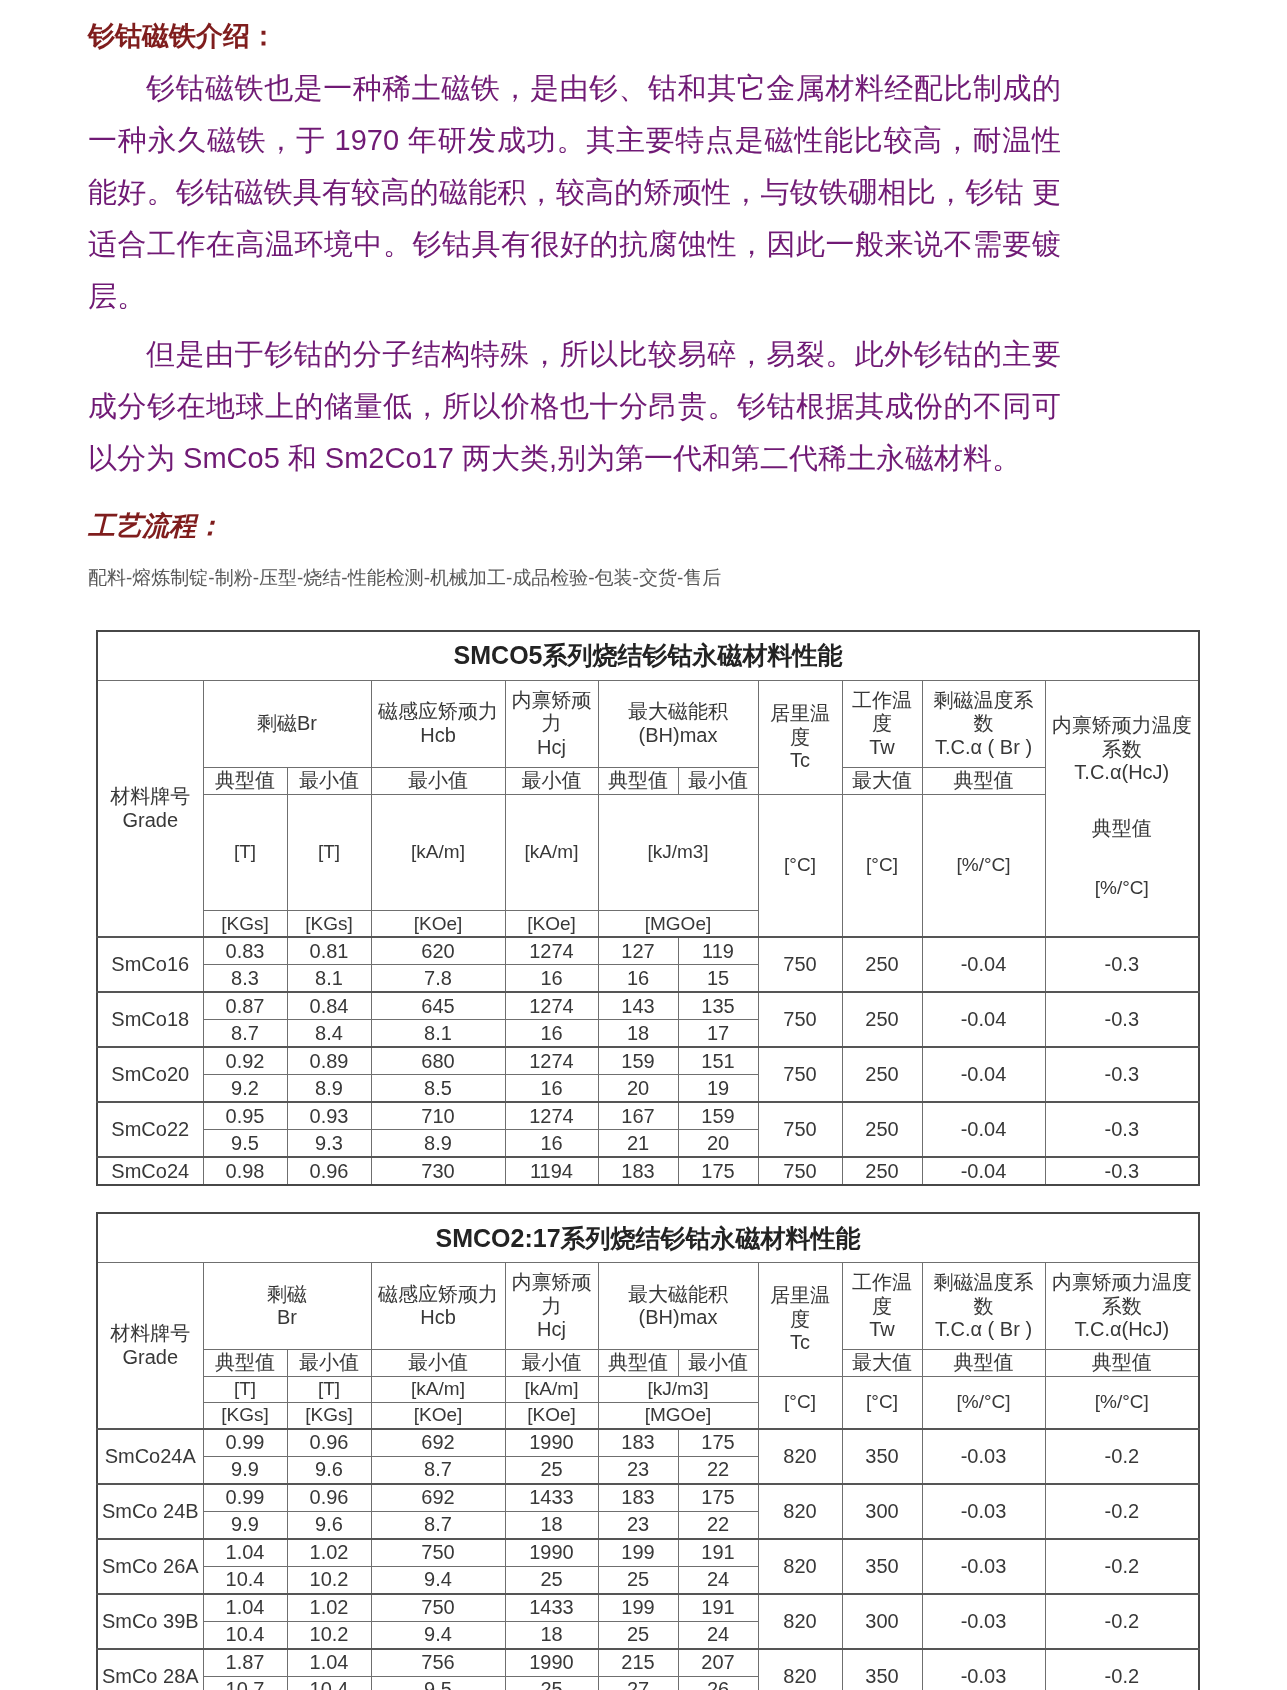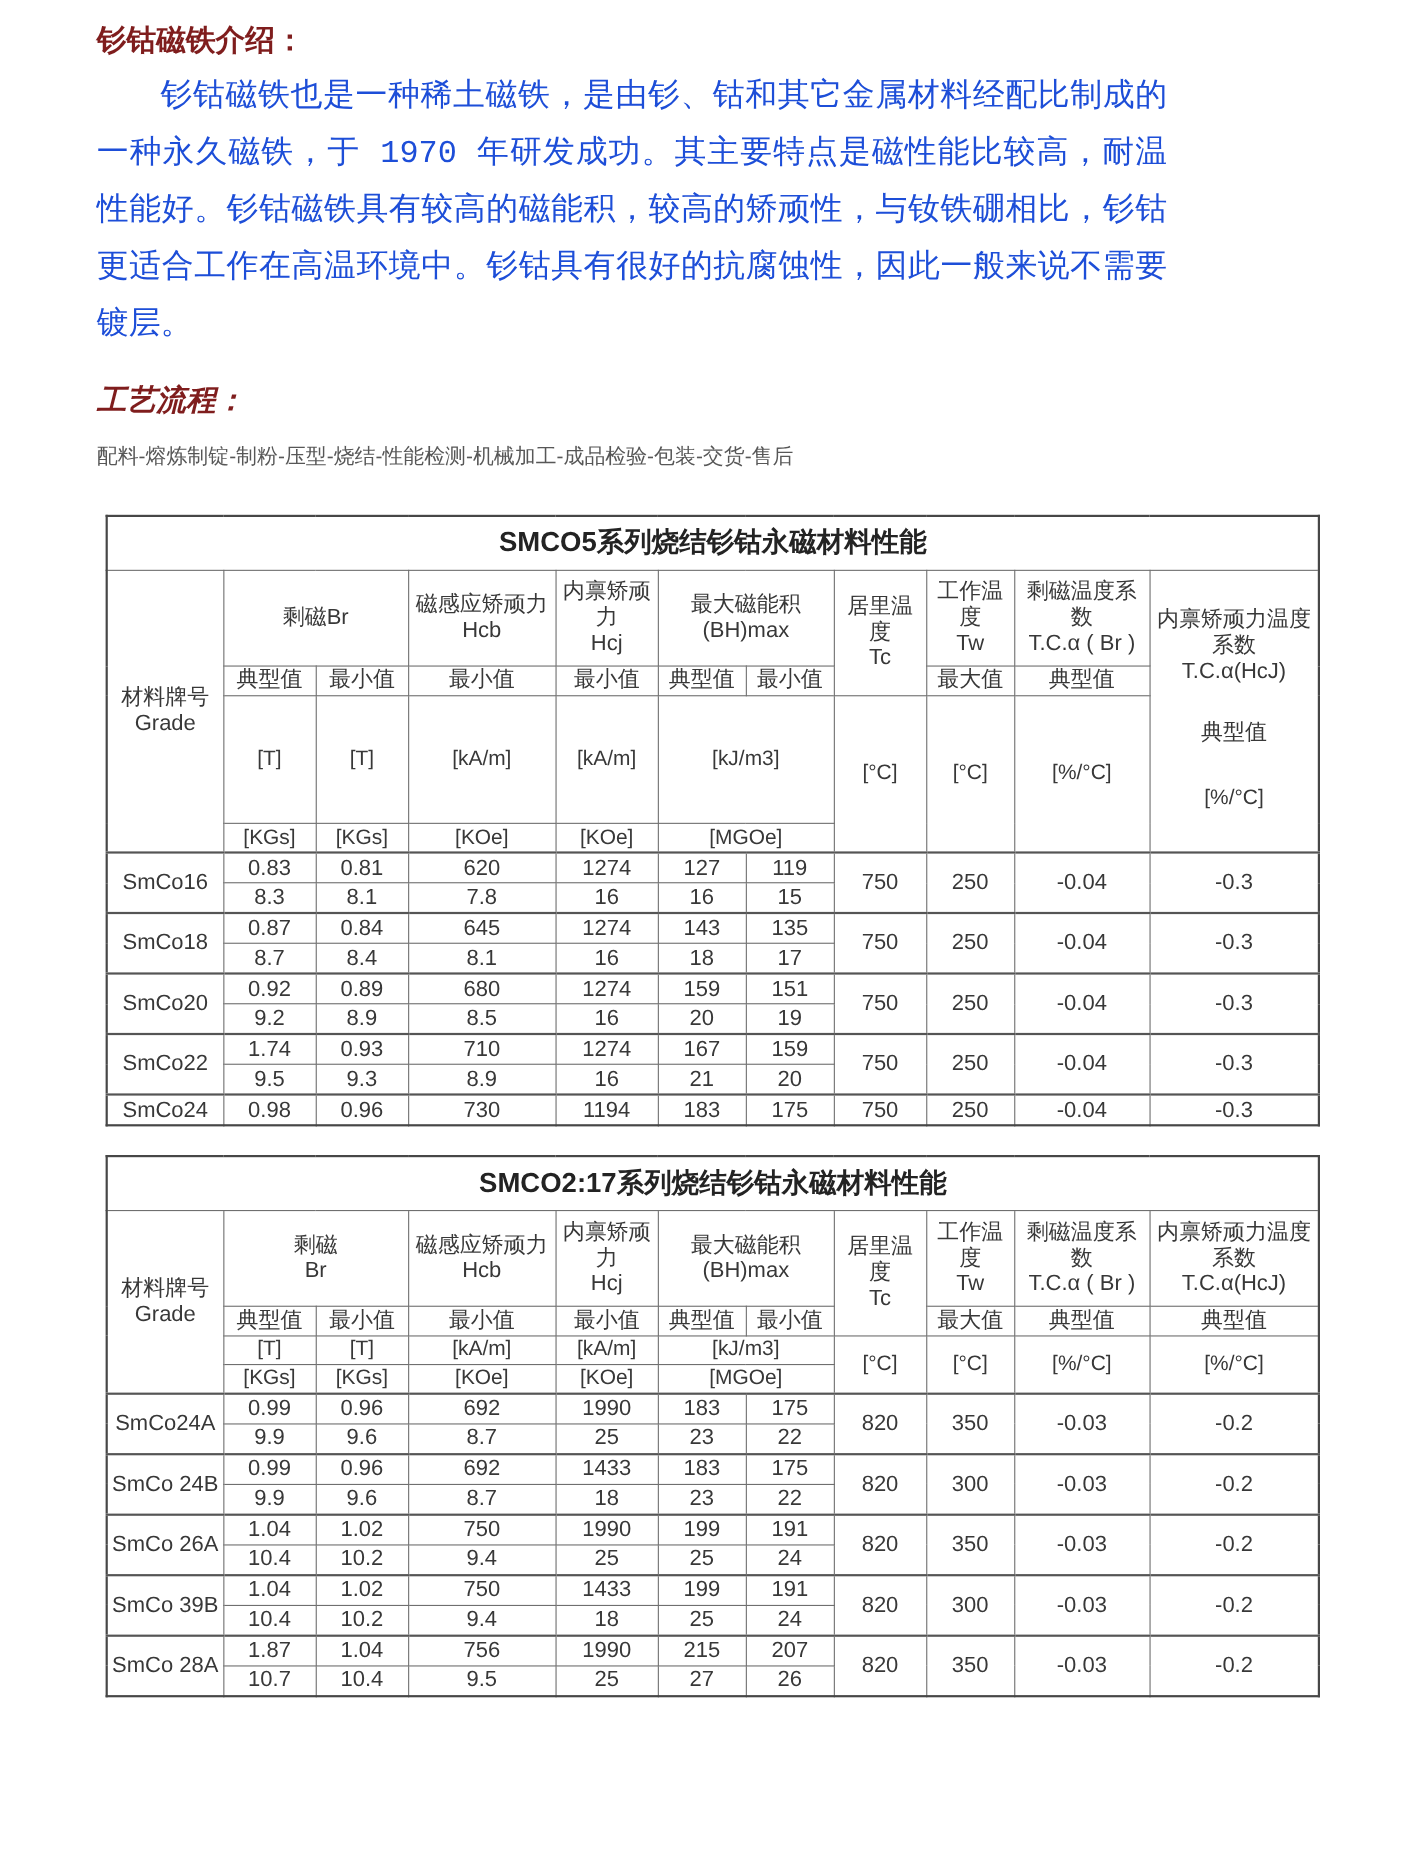--- a/index.html
+++ b/index.html
@@ -26,22 +26,21 @@
     color: #7f1d1d;
     line-height: 40px;
     margin: 0;
   }
   .para {
     font-size: 29px;
     line-height: 52px;
     text-align: justify;
     text-indent: 2em;
     margin: 6px 0 0 0;
-    color: #1d4ed8;
-    font-family: Liberation Mono, monospace;
+    color: #701a75;
   }
   .flow-line {
     font-size: 19px;
     line-height: 52px;
     margin: 6px 0 0 0;
     color: #575757;
   }
   .process-heading {
     margin-top: 22px;
     font-style: italic;
@@ -94,20 +93,21 @@
   }
 </style>
 </head>
 <body>
 
 <div class="page">
 
   <div class="text-block">
     <h2 class="section-heading">钐钴磁铁介绍：</h2>
     <p class="para">钐钴磁铁也是一种稀土磁铁，是由钐、钴和其它金属材料经配比制成的一种永久磁铁，于 1970 年研发成功。其主要特点是磁性能比较高，耐温性能好。钐钴磁铁具有较高的磁能积，较高的矫顽性，与钕铁硼相比，钐钴 更适合工作在高温环境中。钐钴具有很好的抗腐蚀性，因此一般来说不需要镀层。</p>
+    <p class="para">但是由于钐钴的分子结构特殊，所以比较易碎，易裂。此外钐钴的主要成分钐在地球上的储量低，所以价格也十分昂贵。钐钴根据其成份的不同可以分为 SmCo5 和 Sm2Co17 两大类,别为第一代和第二代稀土永磁材料。</p>
     <h2 class="section-heading process-heading">工艺流程：</h2>
     <p class="flow-line">配料-熔炼制锭-制粉-压型-烧结-性能检测-机械加工-成品检验-包装-交货-售后</p>
   </div>
 
   <table class="mtable">
     <colgroup>
       <col style="width:106px">
         <col style="width:84px">
         <col style="width:84px">
       <col style="width:134px">
@@ -233,21 +233,21 @@
         <tr>
           <td>9.2</td>
           <td>8.9</td>
           <td>8.5</td>
           <td>16</td>
           <td>20</td>
           <td>19</td>
         </tr>
         <tr class="group-start">
           <td rowspan="2">SmCo22</td>
-          <td>1.74</td>
+          <td>0.95</td>
           <td>0.93</td>
           <td>710</td>
           <td>1274</td>
           <td>167</td>
           <td>159</td>
           <td rowspan="2">750</td>
           <td rowspan="2">250</td>
           <td rowspan="2">-0.04</td>
           <td rowspan="2">-0.3</td>
         </tr>

